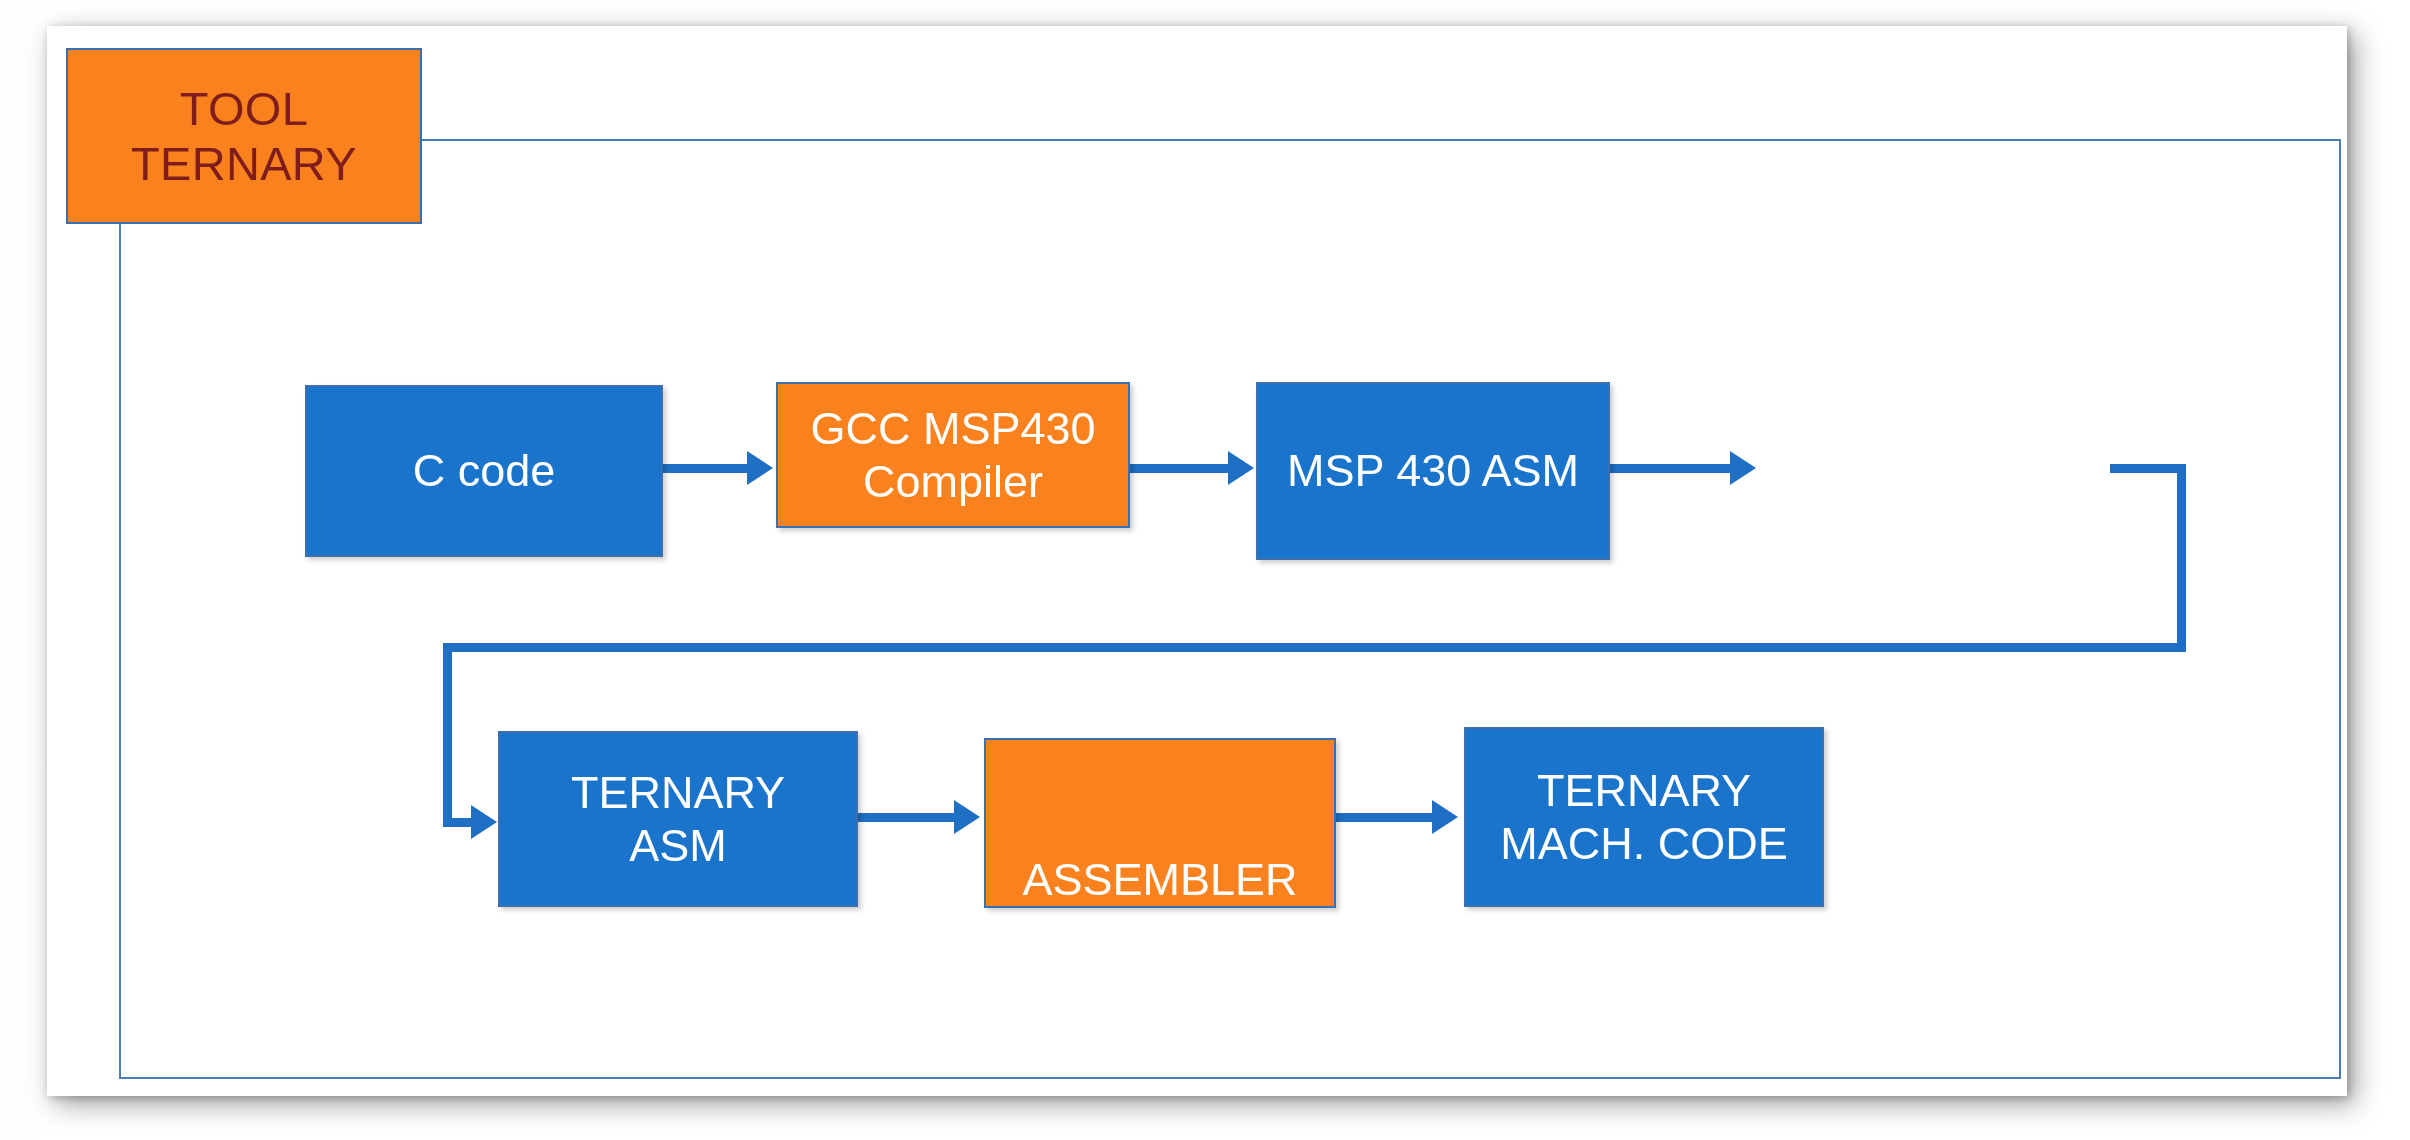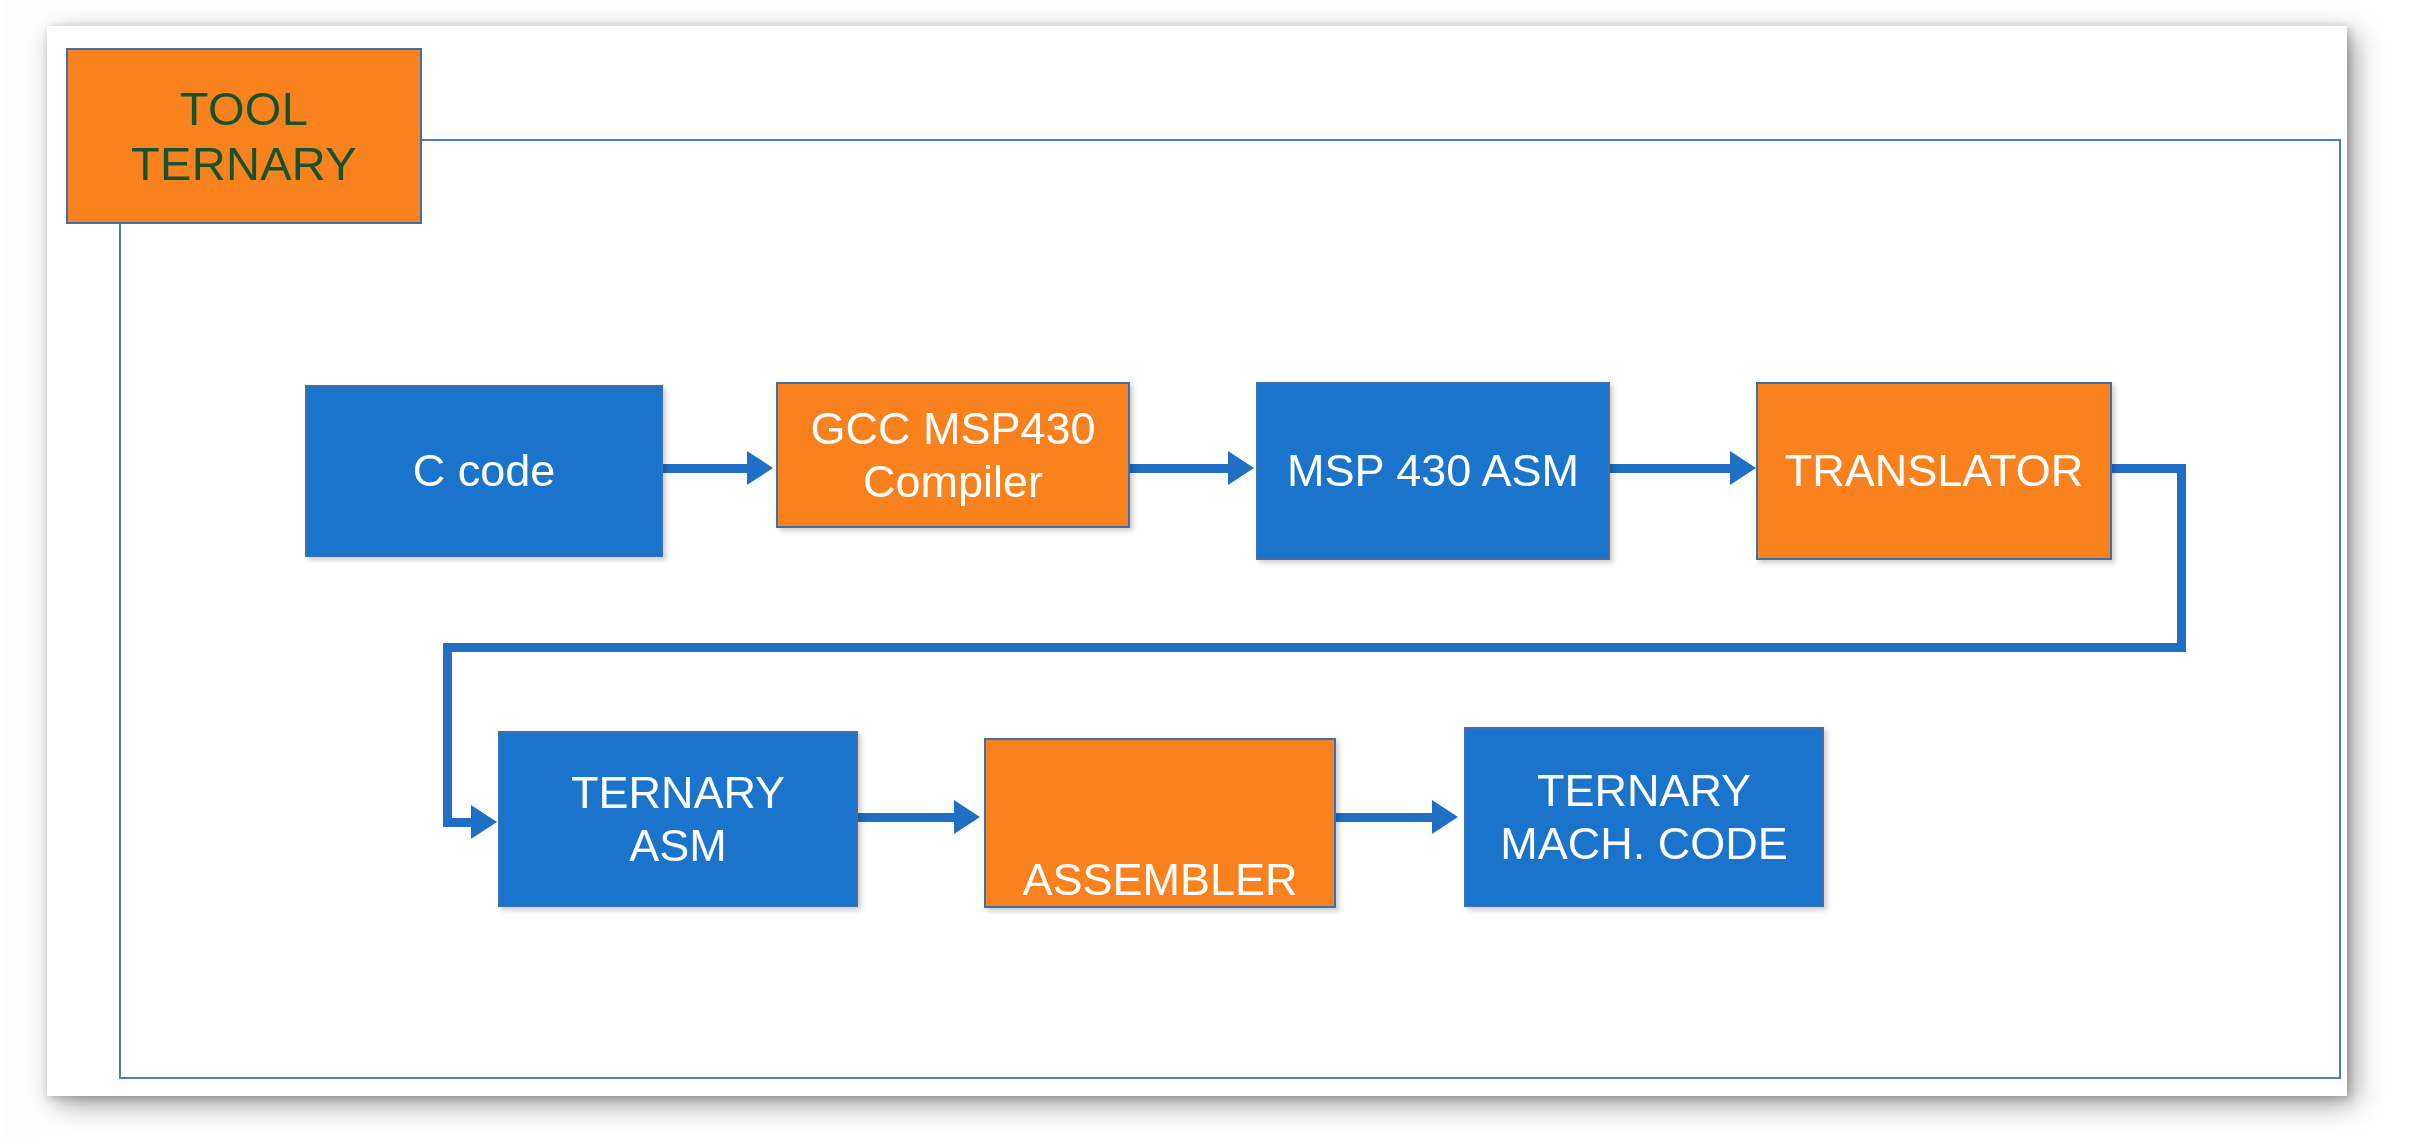--- a/index.html
+++ b/index.html
@@ -54,21 +54,21 @@
     top: 48px;
     width: 356px;
     height: 176px;
     background: #f9821f;
     border: 2px solid #3e6fad;
     box-sizing: border-box;
     display: flex;
     flex-direction: column;
     align-items: center;
     justify-content: center;
-    color: #14532d;
+    color: #7f1d1d;
     font-size: 47px;
     line-height: 1.18;
     letter-spacing: 0.3px;
     z-index: 6;
   }
 
   
   .node {
     position: absolute;
     box-sizing: border-box;
@@ -137,23 +137,20 @@
   <div class="hline" style="left:1130px; top:464px; width:104px;"></div>
   <div class="arrowhead" style="left:1228px; top:451px;"></div>
 
   <div class="node blue" style="left:1256px; top:382px; width:354px; height:178px;">
     <span class="ln">MSP 430 ASM</span>
   </div>
 
   <div class="hline" style="left:1610px; top:464px; width:126px;"></div>
   <div class="arrowhead" style="left:1730px; top:451px;"></div>
 
-  <div class="node orange" style="left:1756px; top:382px; width:356px; height:178px;">
-    <span class="ln">TRANSLATOR</span>
-  </div>
 
   <div class="hline" style="left:2110px; top:464px; width:76px;"></div>
 
   <div class="vline" style="left:2177px; top:464px; height:188px;"></div>
 
   <div class="hline" style="left:443px; top:643px; width:1743px;"></div>
 
   <div class="vline" style="left:443px; top:643px; height:184px;"></div>
 
   <div class="hline" style="left:443px; top:818px; width:36px;"></div>

